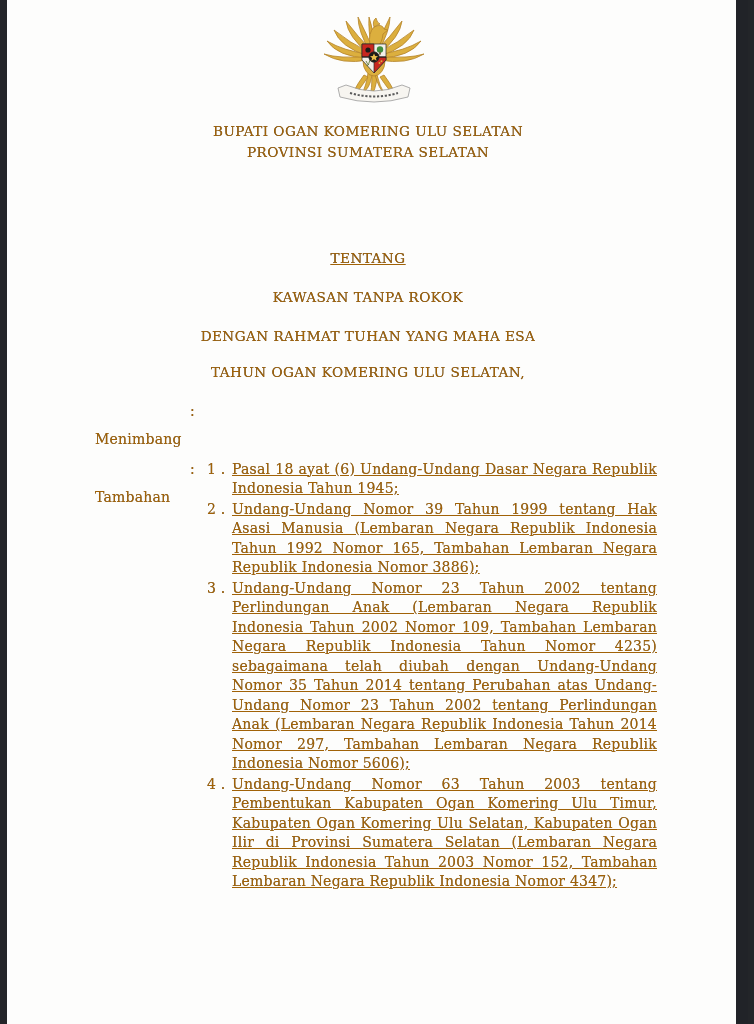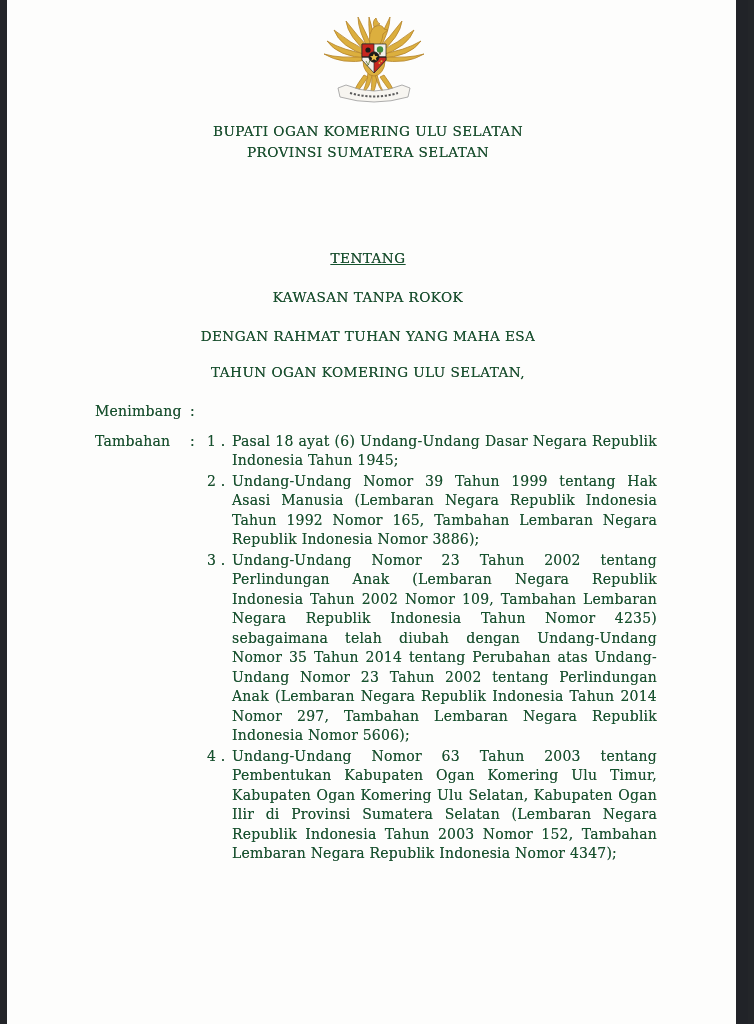--- a/index.html
+++ b/index.html
@@ -2,21 +2,21 @@
 <html><head>
 <meta charset="utf-8">
 <style>
   html,body{margin:0;padding:0;}
   body{
     width:754px;height:1024px;overflow:hidden;
     background:#232529;
     font-family:"DejaVu Serif","Liberation Serif",serif;
   }
   .page{
-    position:relative;width:748px;height:1024px;background:#fdfdfc;color:#14532d;
+    position:relative;width:748px;height:1024px;background:#fdfdfc;color:#a16207;
   }
   .edge{position:absolute;top:0;height:100%;background:#232529;z-index:5;}
   .edge.left{left:0;width:7px;}
   .edge.right{right:0;width:12px;background:#212328;}
   .emblem-wrap{
     position:absolute;top:12px;left:0;width:100%;
     display:flex;justify-content:center;
   }
   .heading{
     position:absolute;left:40px;right:52px;text-align:center;
@@ -32,29 +32,29 @@
   .h-issuer{top:362px;}
   .clauses{
     position:absolute;top:402px;left:95px;width:562px;
     font-size:14px;line-height:19.5px;letter-spacing:.22px;
     text-shadow:0 0 .4px rgba(58,58,58,.65);
   }
   .clause{
     display:grid;grid-template-columns:95px 17px 1fr;
     align-items:start;margin-bottom:10px;
   }
-  .clause-label{white-space:nowrap;}
+  .clause-label{white-space:nowrap;margin-top:28px;}
   .clause-colon{text-align:left;}
   .clause-body{text-align:justify;}
   .law-list{display:block;}
   .law-item{
     display:grid;grid-template-columns:25px 1fr;margin-bottom:1px;
   }
   .law-num{white-space:nowrap;}
-  .law-text{text-align:justify;}
+  .law-text{text-align:justify;text-decoration:underline;}
 </style>
 </head>
 <body>
 
 <div class="page">
   <div class="edge left"></div>
   <div class="edge right"></div>
 
   <div class="emblem-wrap">
     <span>

